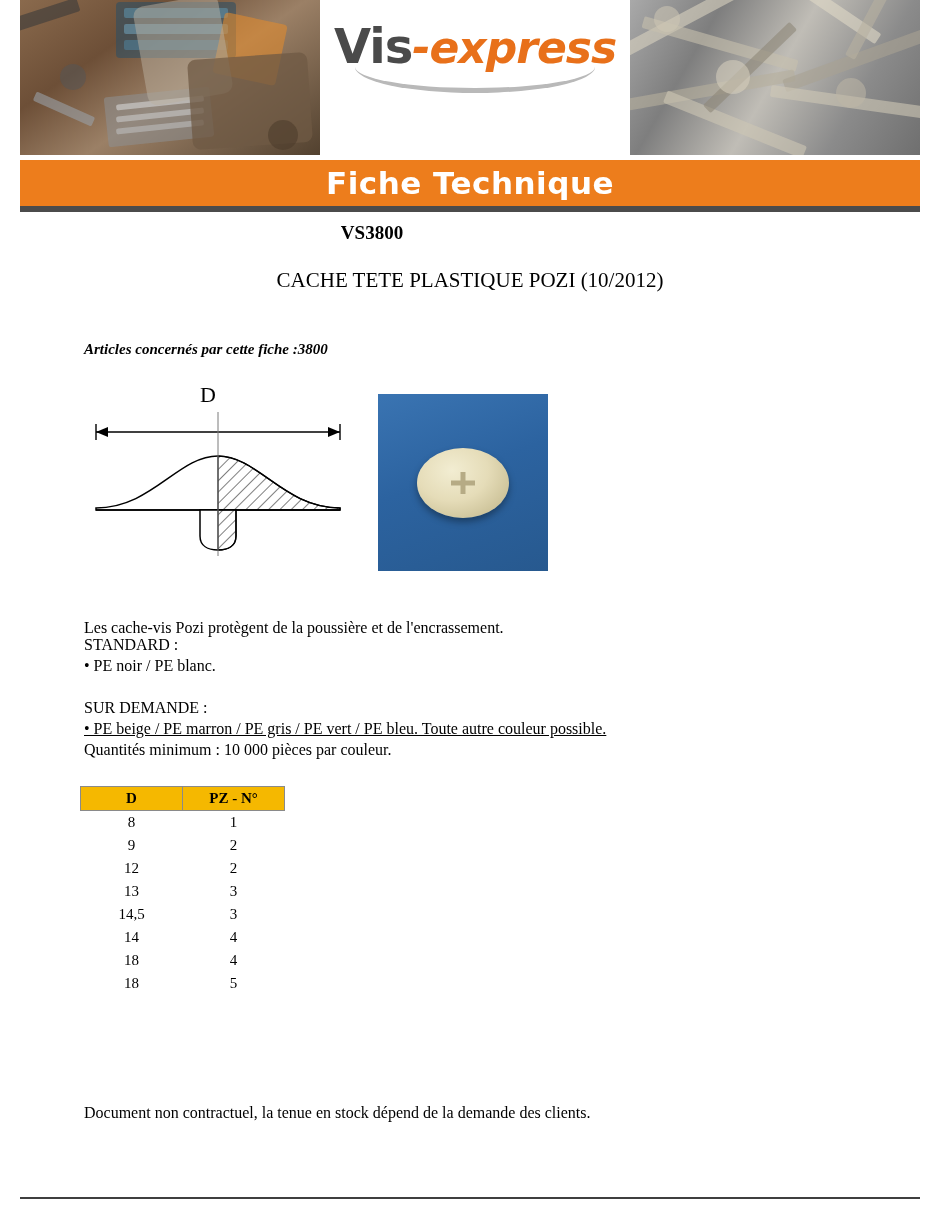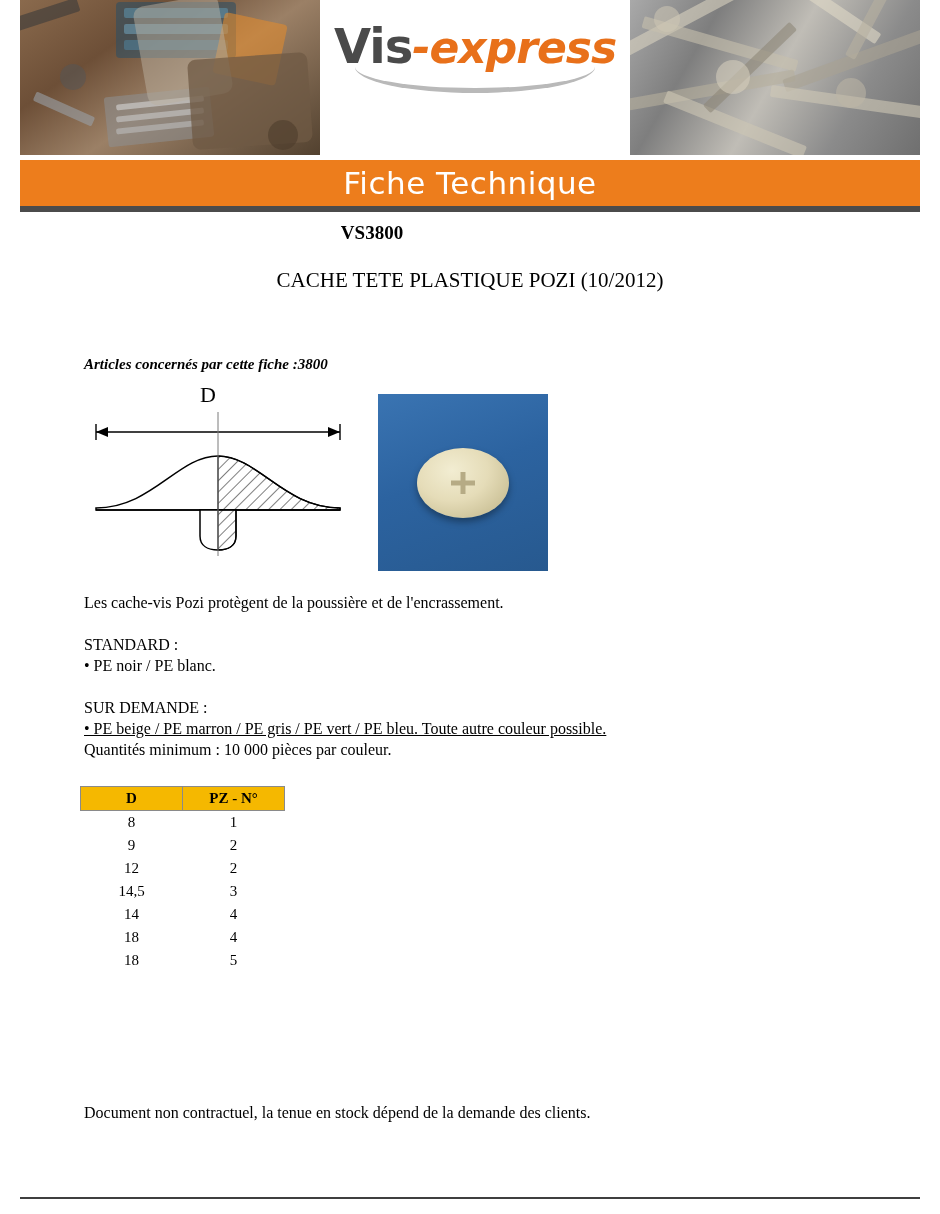--- a/index.html
+++ b/index.html
@@ -98,21 +98,21 @@
     top: 160px;
     width: 900px;
     height: 46px;
     background: #ed7d1c;
     display: flex;
     align-items: center;
     justify-content: center;
   }
   .title-bar-text {
     font-family: "DejaVu Sans", sans-serif;
-    font-weight: normal;
+    font-weight: bold;
     font-size: 31px;
     color: #ffffff;
     letter-spacing: .5px;
   }
   .title-bar-shadow {
     position: absolute;
     left: 20px;
     top: 206px;
     width: 900px;
     height: 6px;
@@ -138,21 +138,20 @@
     font-size: 21px;
     font-weight: normal;
   }
   .articles-line {
     position: absolute;
     left: 84px;
     top: 341px;
     font-size: 15px;
     font-style: italic;
     font-weight: bold;
-    margin-top: 15px;
   }
 
   
   .drawing {
     position: absolute;
     left: 82px;
     top: 390px;
     width: 272px;
     height: 180px;
   }
@@ -199,21 +198,21 @@
     width: 24px; height: 5px; transform: translate(-50%,-50%);
   }
 
   
   .txt {
     position: absolute;
     font-size: 16px;
     left: 84px;
     white-space: pre;
   }
-  .p-desc   { top: 594px; }
+  .p-desc   { top: 619px; }
   .p-std    { top: 636px; }
   .p-std2   { top: 657px; }
   .p-dem    { top: 699px; }
   .p-dem2   { top: 720px; text-decoration: underline; }
   .p-dem3   { top: 741px; }
   .p-footer { top: 1104px; }
 
   
   .spec-table {
     position: absolute;
@@ -357,20 +356,24 @@
     </tr>
     <tr>
       <td>9</td>
       <td>2</td>
     </tr>
     <tr>
       <td>12</td>
       <td>2</td>
     </tr>
     <tr>
+      <td>13</td>
+      <td>3</td>
+    </tr>
+    <tr>
       <td>14,5</td>
       <td>3</td>
     </tr>
     <tr>
       <td>14</td>
       <td>4</td>
     </tr>
     <tr>
       <td>18</td>
       <td>4</td>

